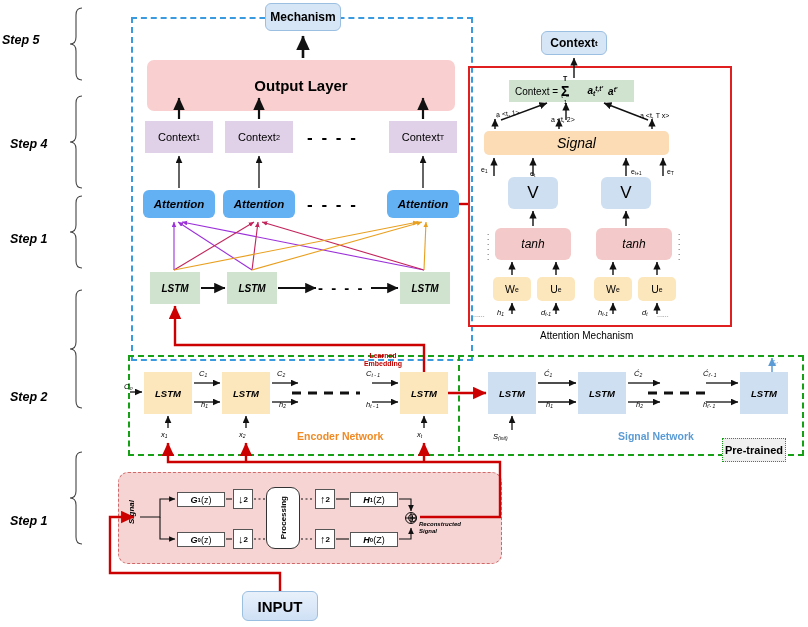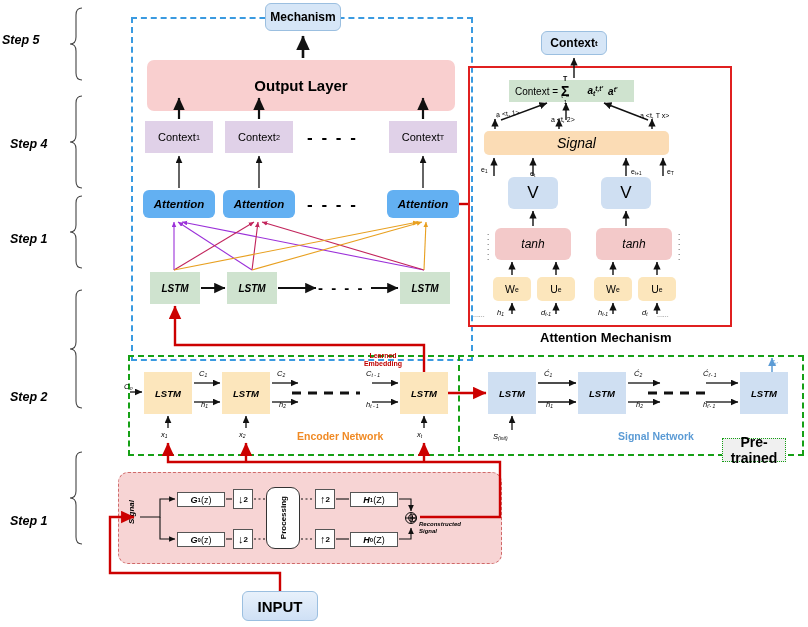--- a/index.html
+++ b/index.html
@@ -29,23 +29,23 @@
   .dash-blue{border:2px dashed #3a9ae0;}
   .dash-green{border:2px dashed #16a016;}
   .solid-red{border:2px solid #e02020;}
   .pink-region{background:#f7d4d4;border:1.5px dashed #d06a6a;border-radius:10px;}
 
   
   .tiny{font-size:7px;}
   .tiny-i{font-size:7.5px;font-style:italic;}
   .lbl-enc{color:#f08a24;font-weight:bold;font-size:10.5px;}
   .lbl-dec{color:#5b9bd5;font-weight:bold;font-size:10.5px;}
-  .lbl-am{font-weight:bold;font-size:13px;}
+  .lbl-am{font-weight:normal;font-size:10px;}
   .lbl-le{color:#c00000;font-weight:bold;font-size:7px;text-align:center;line-height:1.15;}
-  .pretrained{background:#f0f0f0;border:1.5px dotted #16a016;font-weight:bold;font-size:14px;}
+  .pretrained{background:#f0f0f0;border:1.5px dotted #16a016;font-weight:bold;font-size:11px;}
   .filt{background:#fff;border:1px solid #555;font-size:9px;font-weight:bold;}
   .proc{background:#fff;border:1px solid #333;border-radius:9px;}
   .vtext{writing-mode:vertical-rl;transform:rotate(180deg);}
   svg{position:absolute;left:0;top:0;overflow:visible;}
   .sub{font-size:0.66em;vertical-align:-0.25em;}
   .sup{font-size:0.66em;vertical-align:0.45em;}
 </style>
 </head>
 <body>
 

